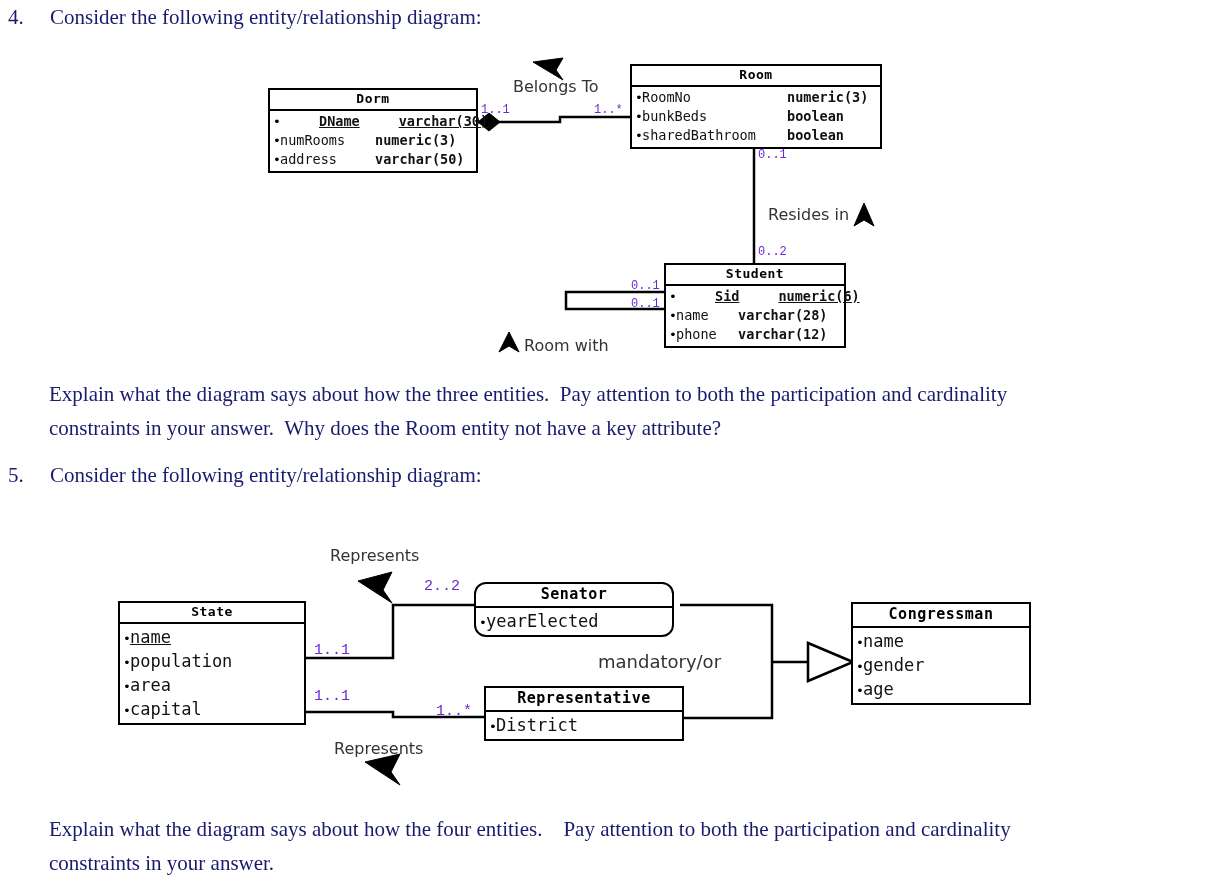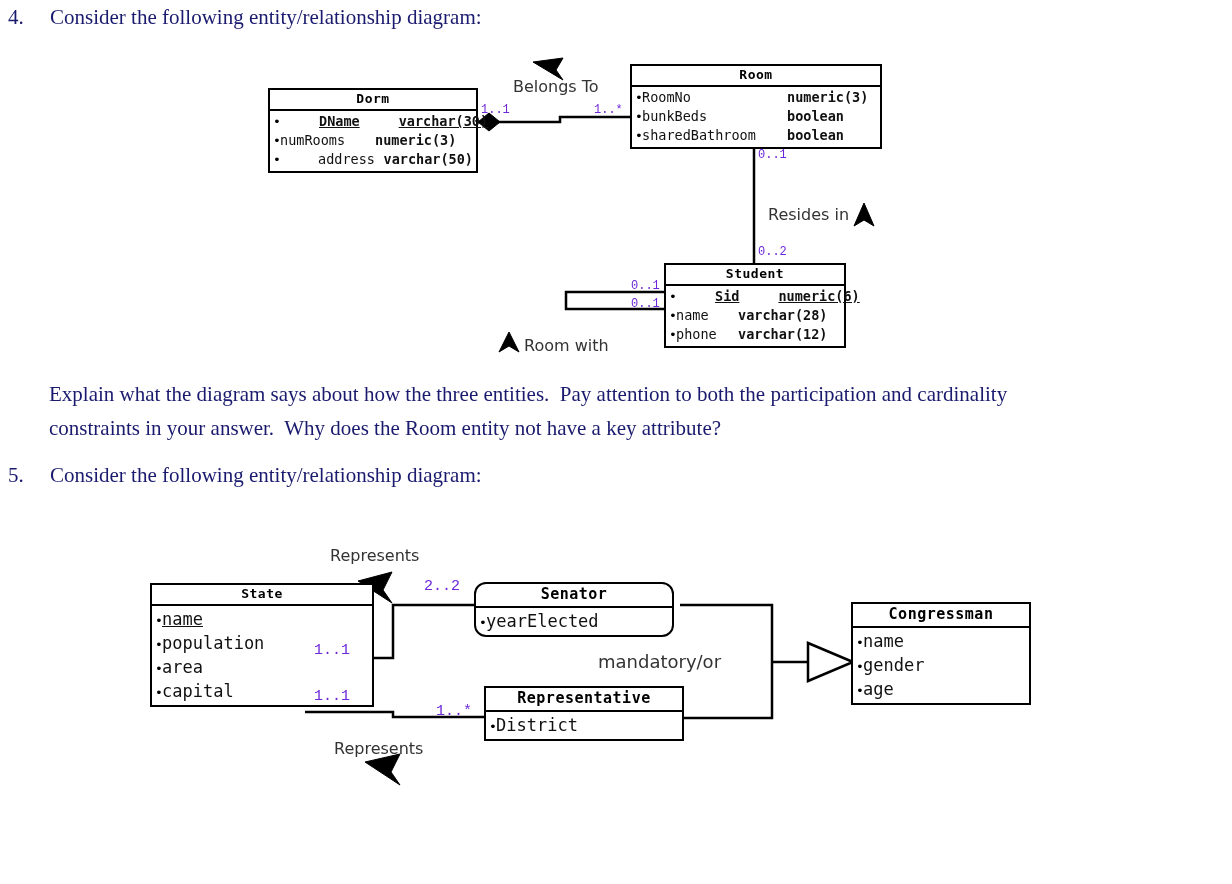--- a/index.html
+++ b/index.html
@@ -150,21 +150,21 @@
           <span class="aname" style="width:95px;">DName</span>
           <span class="atype">varchar(30)</span>
         </div>
         <div class="attr">
           <span class="bullet">•</span>
           <span class="aname" style="width:95px;">numRooms</span>
           <span class="atype">numeric(3)</span>
         </div>
         <div class="attr">
           <span class="bullet">•</span>
-          <span class="aname" style="width:95px;margin-left:38px;">address</span>
+          <span class="aname" style="width:95px;">address</span>
           <span class="atype">varchar(50)</span>
         </div>
       </div>
     </div>
 
     <div class="entity" style="left:630px; top:64px; width:252px;">
       <div class="ehead">Room</div>
       <div class="ebody">
         <div class="attr">
           <span class="bullet">•</span>
@@ -238,21 +238,21 @@
 
       <polygon points="365,762 400,754 391,772 400,785" fill="#000" stroke="#000" stroke-width="1"></polygon>
 
       <path d="M 680 605 L 772 605 L 772 718 L 683 718" stroke="#000" stroke-width="2.5" fill="none"></path>
 
       <path d="M 772 662 L 808 662" stroke="#000" stroke-width="2.5" fill="none"></path>
 
       <polygon points="853,662 808,643 808,681" fill="#ffffff" stroke="#000" stroke-width="2.5"></polygon>
     </svg>
 
-    <div class="entity" style="left:118px; top:583px; width:224px;margin-left:32px;">
+    <div class="entity" style="left:118px; top:601px; width:188px;">
       <div class="ehead">State</div>
       <div class="ebody">
         <div class="attr keyplain" style="font-size:17px; line-height:24px;">
           <span class="bullet">•</span>
           <span class="aname" style="min-width:150px;">name</span>
         </div>
         <div class="attr" style="font-size:17px; line-height:24px;">
           <span class="bullet">•</span>
           <span class="aname">population</span>
         </div>
@@ -309,14 +309,18 @@
     <div class="lbl" style="left:314px; top:644px; font-size:15px;">1..1</div>
     <div class="lbl" style="left:424px; top:580px; font-size:15px;">2..2</div>
 
     <div class="relname" style="left:334px; top:739px;">Represents</div>
     <div class="lbl" style="left:314px; top:690px; font-size:15px;">1..1</div>
     <div class="lbl" style="left:436px; top:705px; font-size:15px;">1..*</div>
 
     <div class="relname" style="left:598px; top:652px; font-size:18px;">mandatory/or</div>
   </div>
 
+  <div class="para" style="left:49px; top:812px;">
+    <span class="l">Explain what the diagram says about how the four entities.    Pay attention to both the participation and cardinality</span>
+    <span class="l">constraints in your answer.</span>
+  </div>
 
 </div>
 
 </body></html>

